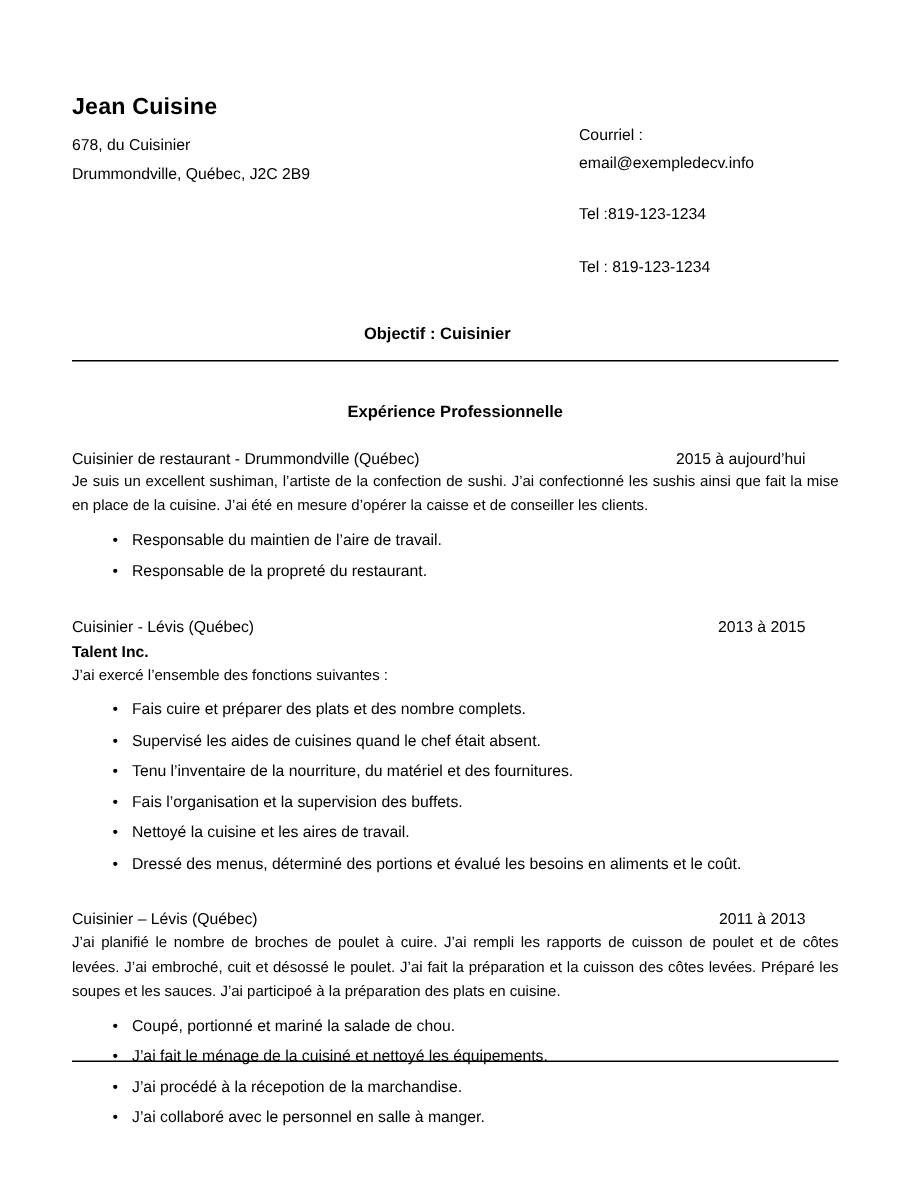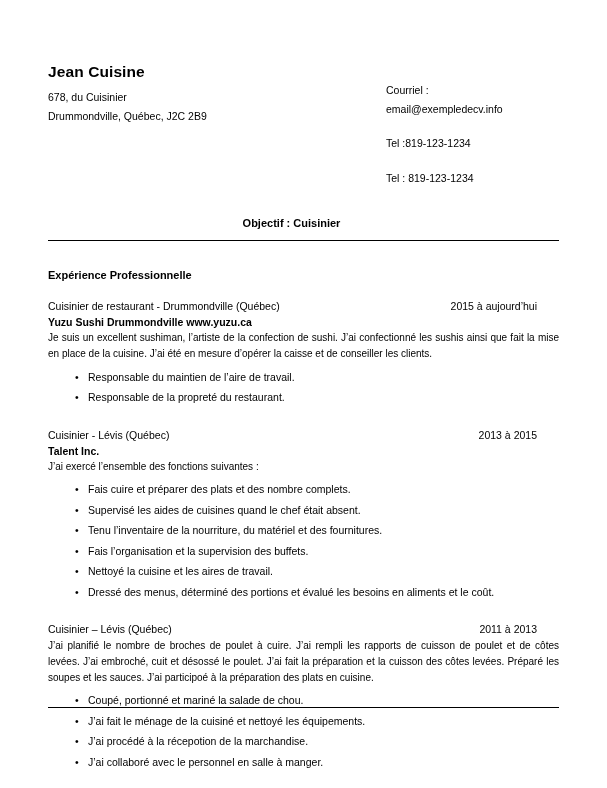--- a/index.html
+++ b/index.html
@@ -78,20 +78,21 @@
     border-top: 1.6px solid #000000;
     margin: 11px 0 0 0;
     width: 100%;
   }
 
   
   .section-title {
     font-size: 11px;
     font-weight: bold;
     margin: 28px 0 0 0;
+    text-align: center;
   }
 
   .job {
     margin-top: 17px;
   }
   .job.first { margin-top: 17px; }
 
   .job-head {
     display: flex;
     justify-content: space-between;
@@ -178,21 +179,20 @@
     <hr class="rule">
 
     <div class="section-title">Expérience Professionnelle</div>
 
     <div id="jobs-container">
         <div class="job first">
           <div class="job-head">
             <div class="job-title">Cuisinier de restaurant  - Drummondville (Québec)</div>
             <div class="job-dates">2015 à aujourd’hui</div>
           </div>
-          <div class="job-company">Yuzu Sushi Drummondville www.yuzu.ca</div>
           <div class="job-desc">Je suis un excellent sushiman, l’artiste de la confection de sushi. J’ai confectionné les sushis ainsi que fait la mise en place de la cuisine. J’ai été en mesure d’opérer la caisse et de conseiller les clients.</div>
           <ul class="bullets">
             <li><span class="bullet-dot">•</span><span>Responsable du maintien de l’aire de travail.</span></li>
             <li><span class="bullet-dot">•</span><span>Responsable de la propreté du restaurant.</span></li>
           </ul>
         </div>
         <div class="job">
           <div class="job-head">
             <div class="job-title">Cuisinier  -  Lévis (Québec)</div>
             <div class="job-dates">2013 à 2015</div>

